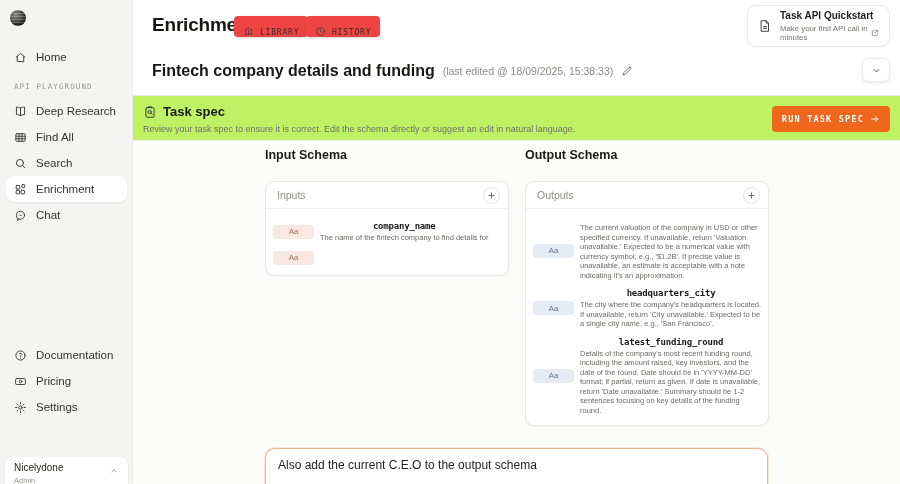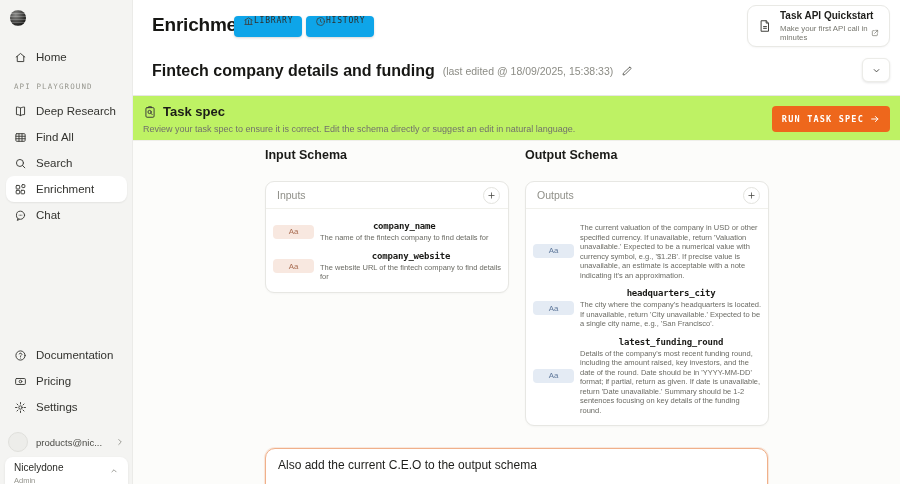--- a/index.html
+++ b/index.html
@@ -49,22 +49,22 @@
     padding:5px 9px; cursor:pointer;
   }
   .org-name { font-size:10px; color:#2A2A26; }
   .org-role { font-size:7.5px; color:#94948D; margin-top:3px; }
   .org-chevron { position:absolute; right:9px; top:9px; color:#8B8B84; }
 
   
   .main-header { position:absolute; left:133px; top:0; width:767px; height:95px; background:#FFFFFF; }
   .app-title { position:absolute; left:19px; top:14px; font-size:19px; font-weight:bold; letter-spacing:-.2px; color:#171714; }
   .hdr-btn {
-    position:absolute; top:16px; height:21px; display:flex; align-items:flex-start; 
-    background:#0ea5e9; border:none; border-radius:4px; padding:0 9px; cursor:pointer;
+    position:absolute; top:16px; height:21px; display:flex; align-items:flex-end; gap:6px;
+    background:#ef4444; border:none; border-radius:4px; padding:0 9px; cursor:pointer;
     box-shadow:0 1px 2.5px rgba(0,0,0,.16);
     font-family:"DejaVu Sans Mono", monospace; font-size:8px; letter-spacing:.8px; color:#2E2E2A;
   }
   .btn-library { left:101px; }
   .btn-history { left:173px; }
   .quickstart {
     position:absolute; right:10px; top:5px; width:143px; height:42px;
     background:#FFFFFF; border:1px solid #E9E9E5; border-radius:9px;
     box-shadow:0 1px 2px rgba(0,0,0,.04);
     display:flex; align-items:center; gap:8px; padding:0 10px; cursor:pointer;
@@ -235,29 +235,20 @@
   <div class="nav-item" style="top:394px;">
     <span class="ic">
       <svg width="13" height="13" viewBox="0 0 24 24" fill="none" stroke="currentColor" stroke-width="1.8" stroke-linecap="round" stroke-linejoin="round">
           <circle cx="12" cy="12" r="3.1"></circle>
           <path d="M12 2.8v2.7M12 18.5v2.7M2.8 12h2.7M18.5 12h2.7M5.5 5.5l1.9 1.9M16.6 16.6l1.9 1.9M18.5 5.5l-1.9 1.9M7.4 16.6l-1.9 1.9"></path>
         </svg>
     </span>
     <span>Settings</span>
   </div>
 
-  <div class="account-row">
-    <span class="avatar"></span>
-    <span class="account-email">products@nic...</span>
-    <span class="ic" style="color:#8B8B84;">
-      <svg width="10" height="10" viewBox="0 0 24 24" fill="none" stroke="currentColor" stroke-width="2" stroke-linecap="round" stroke-linejoin="round">
-          <path d="M9 6l6 6-6 6"></path>
-        </svg>
-    </span>
-  </div>
 
   <div class="org-card">
     <div class="org-name">Nicelydone</div>
     <div class="org-role">Admin</div>
     <span class="org-chevron">
       <svg width="10" height="10" viewBox="0 0 24 24" fill="none" stroke="currentColor" stroke-width="2" stroke-linecap="round" stroke-linejoin="round">
           <path d="M7 14l5-5 5 5"></path>
         </svg>
     </span>
   </div>
@@ -370,24 +361,20 @@
     <div class="fields">
       <div class="field-row">
         <span class="type-badge badge-in">Aa</span>
         <div>
           <div class="field-name">company_name</div>
           <div class="field-desc">The name of the fintech company to find details for</div>
         </div>
       </div>
       <div class="field-row">
         <span class="type-badge badge-in">Aa</span>
-        <div>
-          <div class="field-name">company_website</div>
-          <div class="field-desc">The website URL of the fintech company to find details for</div>
-        </div>
       </div>
     </div>
   </div>
 
   <div class="schema-card card-output">
     <div class="card-head">
       <span class="card-head-title">Outputs</span>
       <button class="plus-btn">
         <span class="ic" style="color:#44443F;">
           <svg width="9" height="9" viewBox="0 0 24 24" fill="none" stroke="currentColor" stroke-width="2" stroke-linecap="round">

